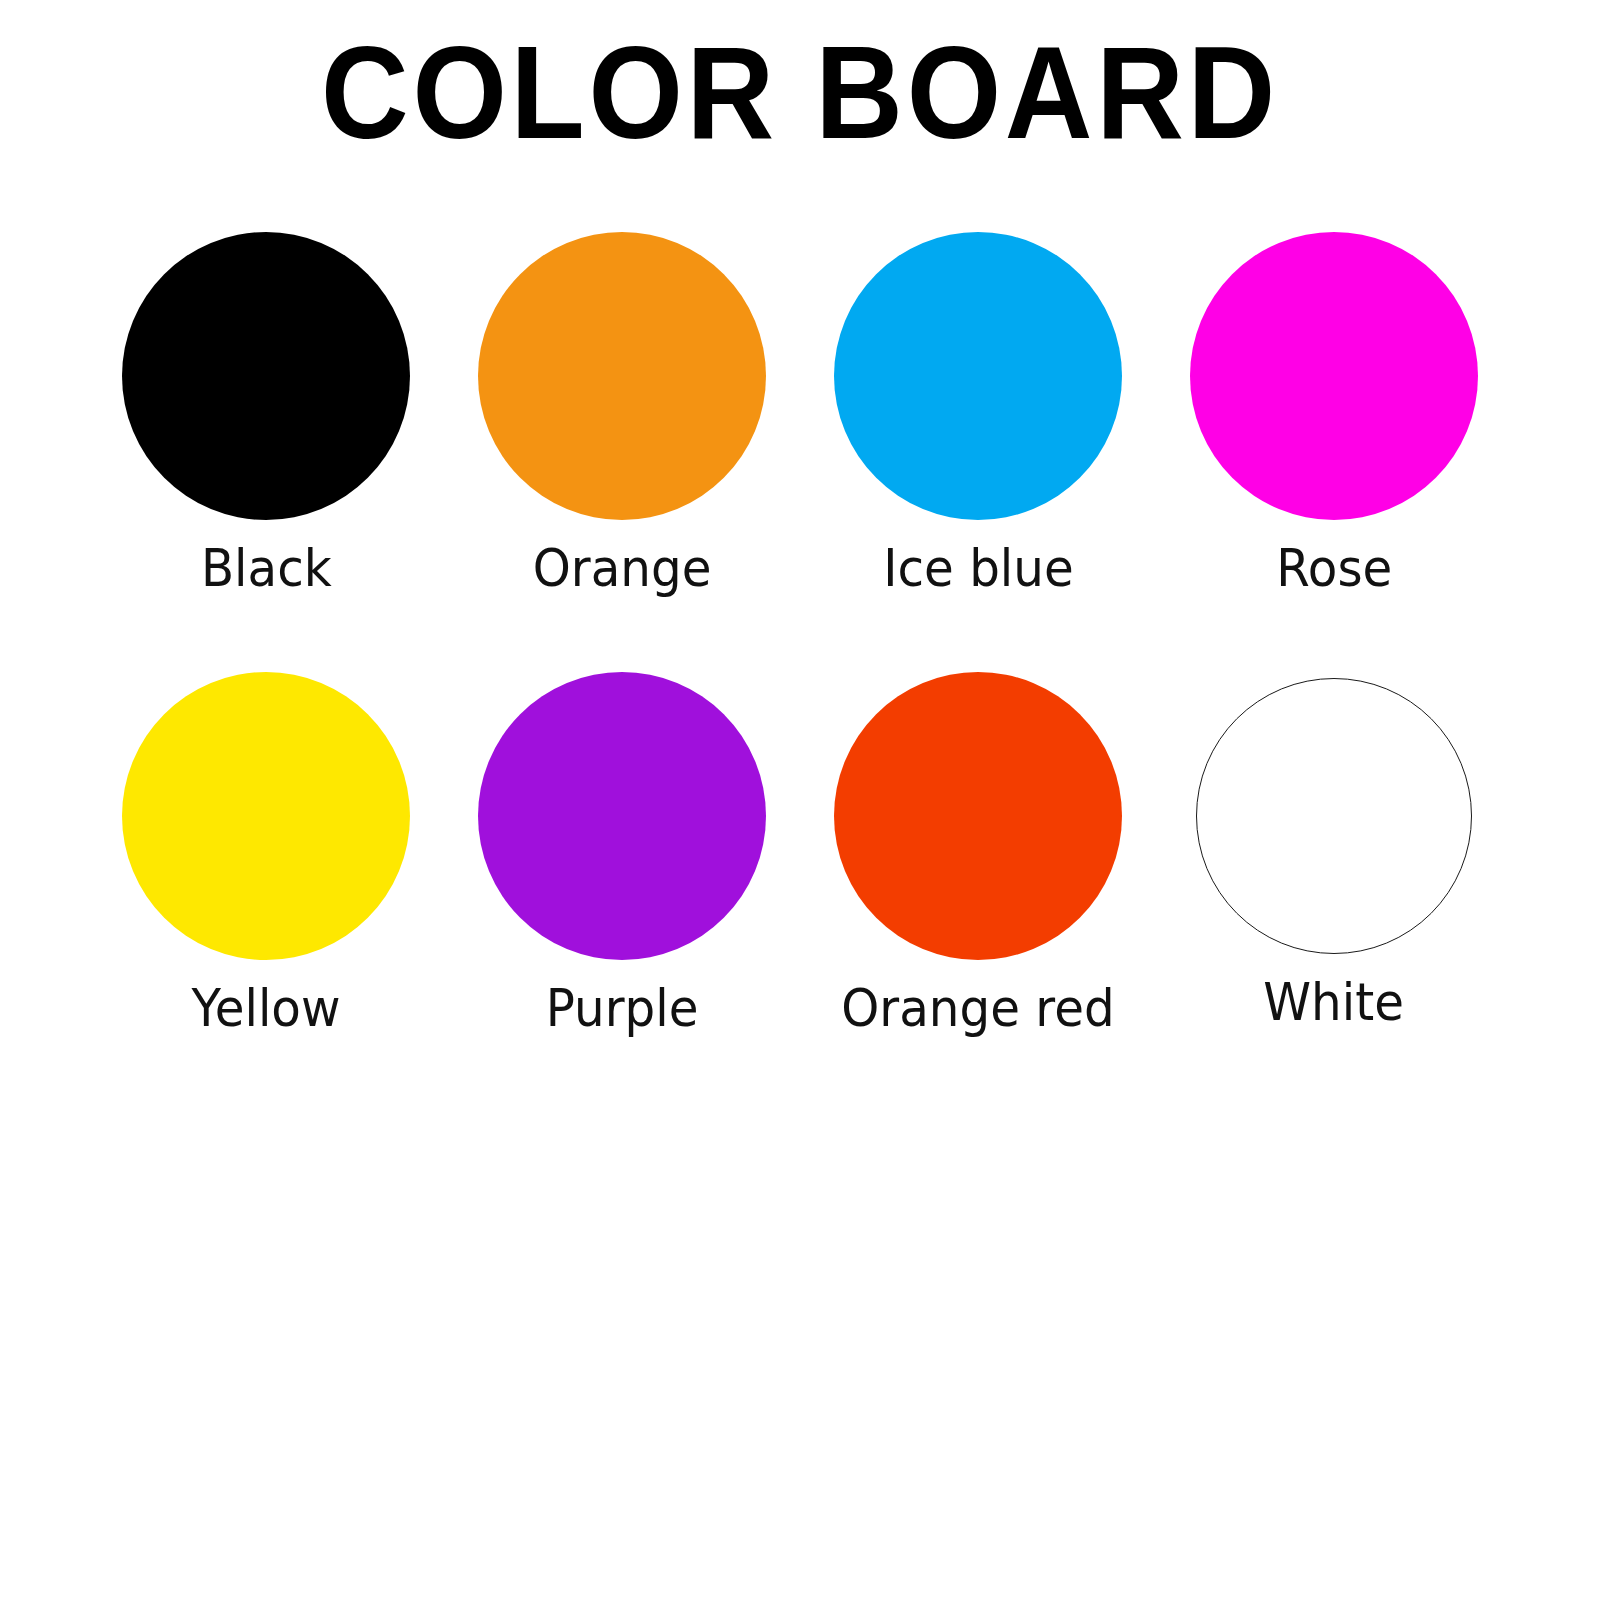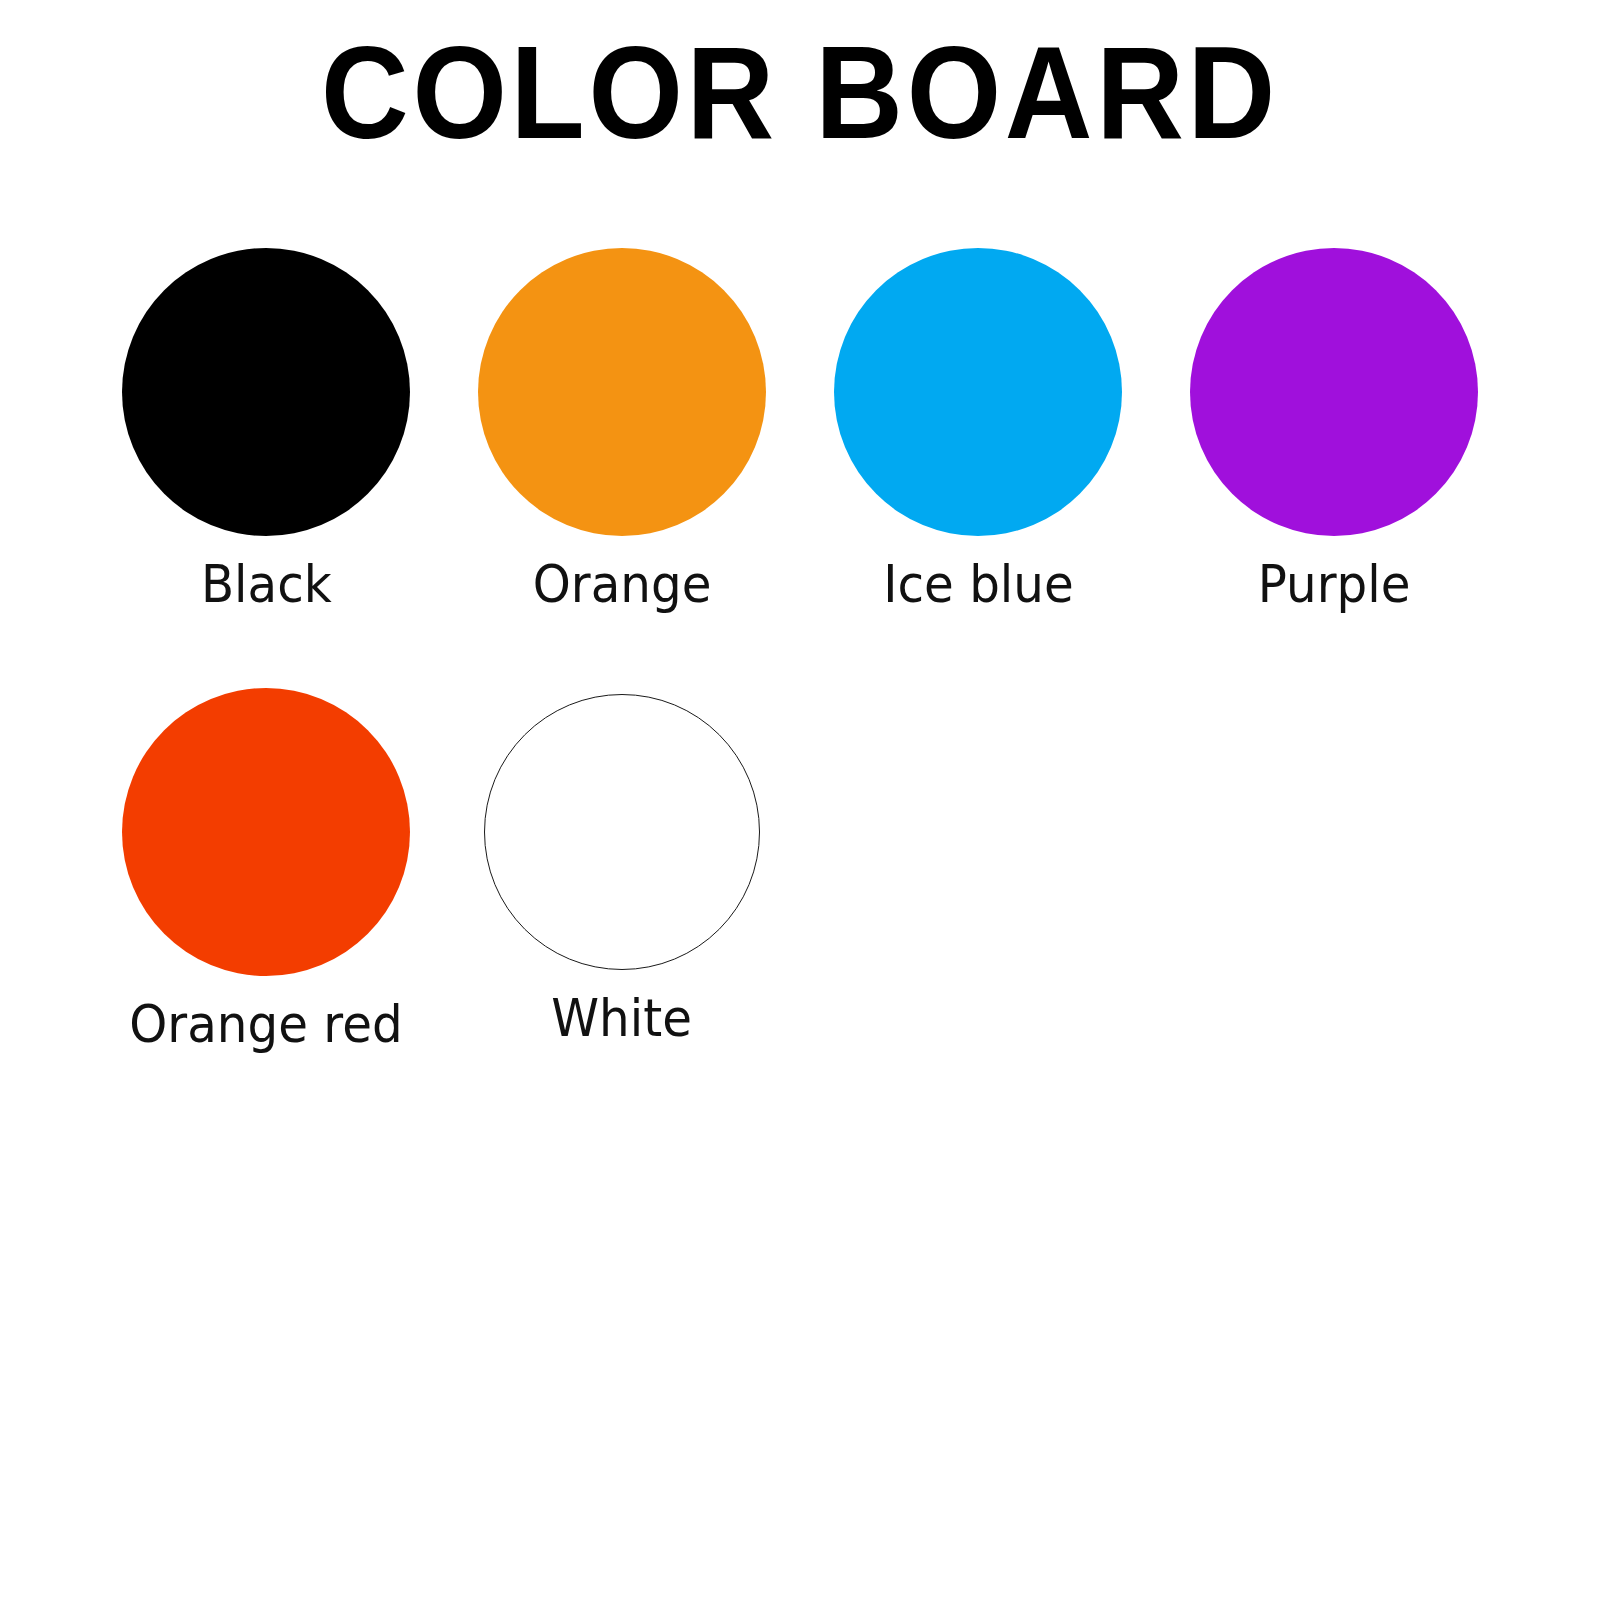--- a/index.html
+++ b/index.html
@@ -37,21 +37,21 @@
     color: #000000;
     transform: scaleX(0.92);
     transform-origin: center top;
     white-space: nowrap;
     user-select: none;
   }
 
   
   #swatch-grid {
     position: absolute;
-    top: 248px;
+    top: 232px;
     left: 88px;
     width: 1424px;
     height: 1320px;
     display: grid;
     grid-template-columns: repeat(4, 1fr);
     grid-template-rows: repeat(3, 1fr);
     column-gap: 0px;
     row-gap: 0px;
   }
 
@@ -141,21 +141,29 @@
     <div class="swatch-cell">
       <div class="swatch-circle" style="background: rgb(244, 147, 18);"></div>
       <div class="swatch-label" style="color: rgb(17, 17, 17);">Orange</div>
     </div>
 
     <div class="swatch-cell">
       <div class="swatch-circle" style="background: rgb(1, 169, 241);"></div>
       <div class="swatch-label" style="color: rgb(17, 17, 17);">Ice blue</div>
     </div>
 
+    <div class="swatch-cell">
+      <div class="swatch-circle" style="background: rgb(255, 0, 230);"></div>
+      <div class="swatch-label" style="color: rgb(17, 17, 17);">Rose</div>
+    </div>
 
+    <div class="swatch-cell">
+      <div class="swatch-circle" style="background: rgb(254, 232, 0);"></div>
+      <div class="swatch-label" style="color: rgb(17, 17, 17);">Yellow</div>
+    </div>
 
     <div class="swatch-cell">
       <div class="swatch-circle" style="background: rgb(160, 16, 220);"></div>
       <div class="swatch-label" style="color: rgb(17, 17, 17);">Purple</div>
     </div>
 
     <div class="swatch-cell">
       <div class="swatch-circle" style="background: rgb(243, 61, 0);"></div>
       <div class="swatch-label" style="color: rgb(17, 17, 17);">Orange red</div>
     </div>

